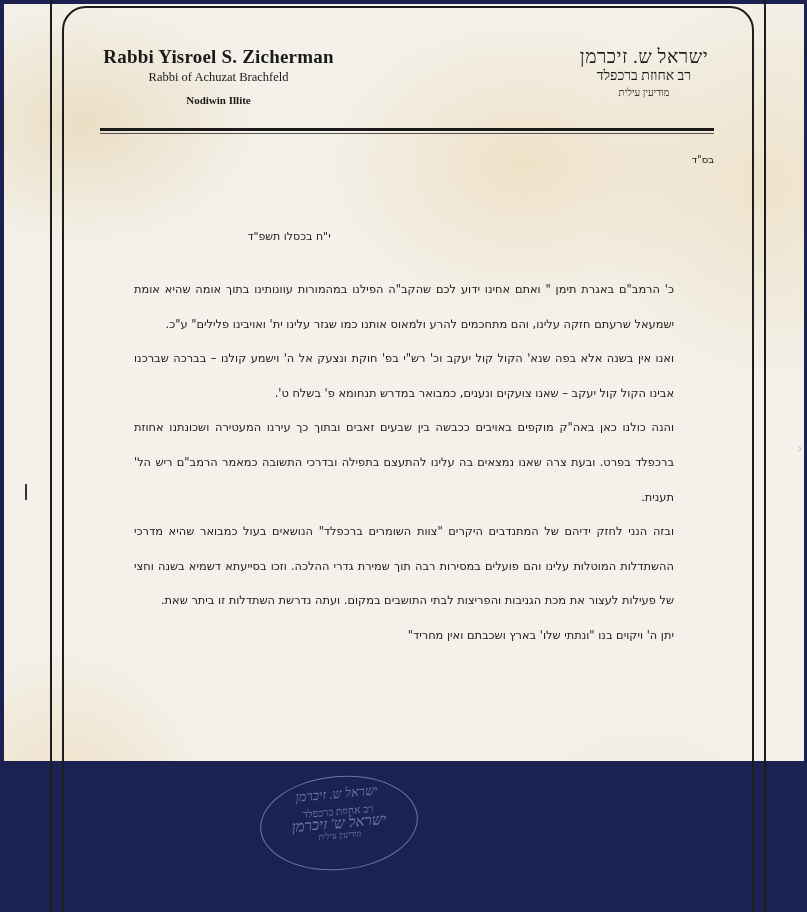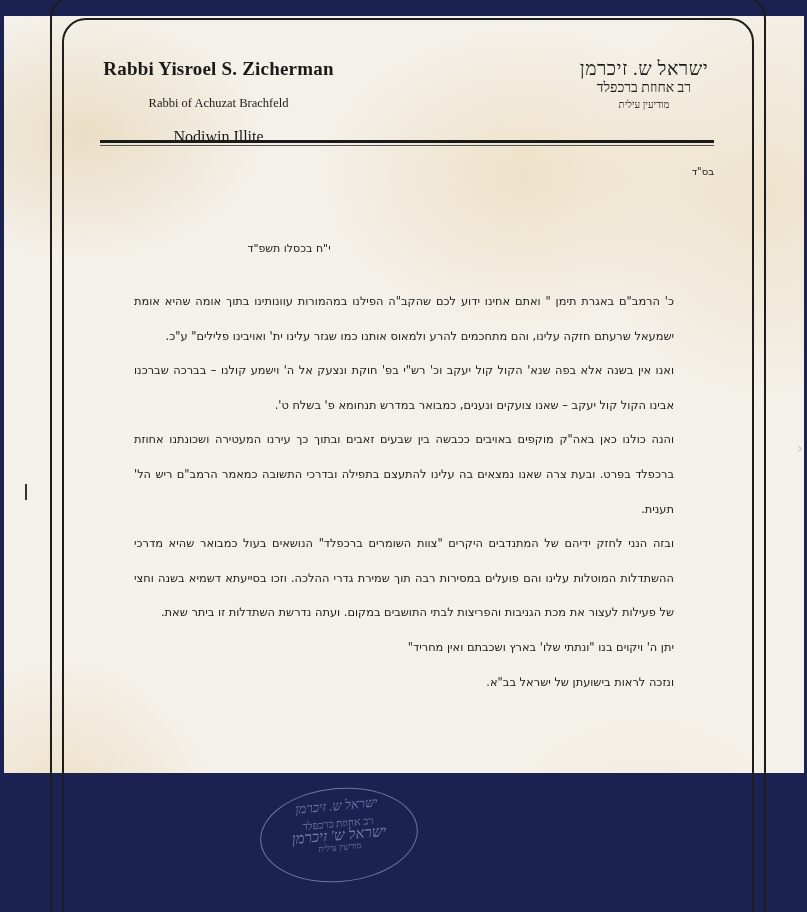--- a/index.html
+++ b/index.html
@@ -2,21 +2,21 @@
 <html><head>
 <meta charset="utf-8">
 <style>
   html, body { margin:0; padding:0; }
   body {
     width:807px; height:912px; overflow:hidden; position:relative;
     background:#1b2150;
     font-family:"Liberation Serif", serif;
   }
   .paper {
-    position:absolute; left:4px; top:16px; width:800px; height:757px;
+    position:absolute; left:4px; top:4px; width:800px; height:757px;
     background:
       radial-gradient(ellipse 260px 180px at 80px 120px, rgba(226,206,165,0.55), rgba(0,0,0,0) 70%),
       radial-gradient(ellipse 300px 220px at 520px 160px, rgba(234,214,176,0.6), rgba(0,0,0,0) 70%),
       radial-gradient(ellipse 220px 260px at 60px 820px, rgba(232,210,170,0.65), rgba(0,0,0,0) 70%),
       radial-gradient(ellipse 260px 300px at 760px 180px, rgba(232,214,178,0.55), rgba(0,0,0,0) 70%),
       radial-gradient(ellipse 240px 200px at 640px 820px, rgba(240,230,210,0.5), rgba(0,0,0,0) 70%),
       #f4f1ea;
   }
   .frame-outer {
     position:absolute; left:46px; top:-20px; width:712px; height:960px;
@@ -24,22 +24,22 @@
   }
   .frame-inner {
     position:absolute; left:58px; top:2px; width:688px; height:940px;
     border:2.5px solid #1d1d1d; border-radius:24px;
   }
   .hdr-en {
     position:absolute; left:92px; top:42px; width:245px; text-align:center;
     color:#1a1a1a;
   }
   .hdr-en .name { font-size:19px; font-weight:bold; letter-spacing:0.2px; }
-  .hdr-en .sub1 { font-size:12.5px; margin-top:16px; }
-  .hdr-en .sub2 { font-size:16px; margin-top:17px; }
+  .hdr-en .sub1 { font-size:12.5px; margin-top:2px; }
+  .hdr-en .sub2 { font-size:11px; margin-top:9px;font-weight:bold; }
   .hdr-he {
     position:absolute; left:560px; top:42px; width:160px; text-align:center;
     direction:rtl; color:#1a1a1a;
   }
   .hdr-he .name { font-size:19px; letter-spacing:0.5px; }
   .hdr-he .sub1 { font-size:14px; margin-top:0px; }
   .hdr-he .sub2 { font-size:10px; margin-top:3px; color:#333; }
   .rule {
     position:absolute; left:96px; top:124px; width:614px; height:0;
     border-top:3px solid #1a1a1a;
@@ -106,21 +106,20 @@
 
   <div class="bsd">בס"ד</div>
   <div class="date">י"ח בכסלו תשפ"ד</div>
 
   <div class="body-text">
     <p>כ' הרמב"ם באגרת תימן " ואתם אחינו ידוע לכם שהקב"ה הפילנו במהמורות עוונותינו בתוך אומה שהיא אומת ישמעאל שרעתם חזקה עלינו, והם מתחכמים להרע ולמאוס אותנו כמו שגזר עלינו ית' ואויבינו פלילים" ע"כ.</p>
     <p>ואנו אין בשנה אלא בפה שנא' הקול קול יעקב וכ' רש"י בפ' חוקת ונצעק אל ה' וישמע קולנו – בברכה שברכנו אבינו הקול קול יעקב – שאנו צועקים ונענים, כמבואר במדרש תנחומא פ' בשלח ט'.</p>
     <p>והנה כולנו כאן באה"ק מוקפים באויבים ככבשה בין שבעים זאבים ובתוך כך עירנו המעטירה ושכונתנו אחוזת ברכפלד בפרט. ובעת צרה שאנו נמצאים בה עלינו להתעצם בתפילה ובדרכי התשובה כמאמר הרמב"ם ריש הל' תענית.</p>
     <p>ובזה הנני לחזק ידיהם של המתנדבים היקרים "צוות השומרים ברכפלד" הנושאים בעול כמבואר שהיא מדרכי ההשתדלות המוטלות עלינו והם פועלים במסירות רבה תוך שמירת גדרי ההלכה. וזכו בסייעתא דשמיא בשנה וחצי של פעילות לעצור את מכת הגניבות והפריצות לבתי התושבים במקום. ועתה נדרשת השתדלות זו ביתר שאת.</p>
     <p>יתן ה' ויקוים בנו "ונתתי שלו' בארץ ושכבתם ואין מחריד"</p>
-    <p>ונזכה לראות בישועתן של ישראל בב"א.</p>
   </div>
 
   <div class="stamp">
     <div class="s1">ישראל ש. זיכרמן</div>
     <div class="s2">רב אחוזת ברכפלד</div>
     <div class="s3">ישראל ש' זיכרמן</div>
     <div class="s4">מודיעין עילית</div>
   </div>
 </div>
 

